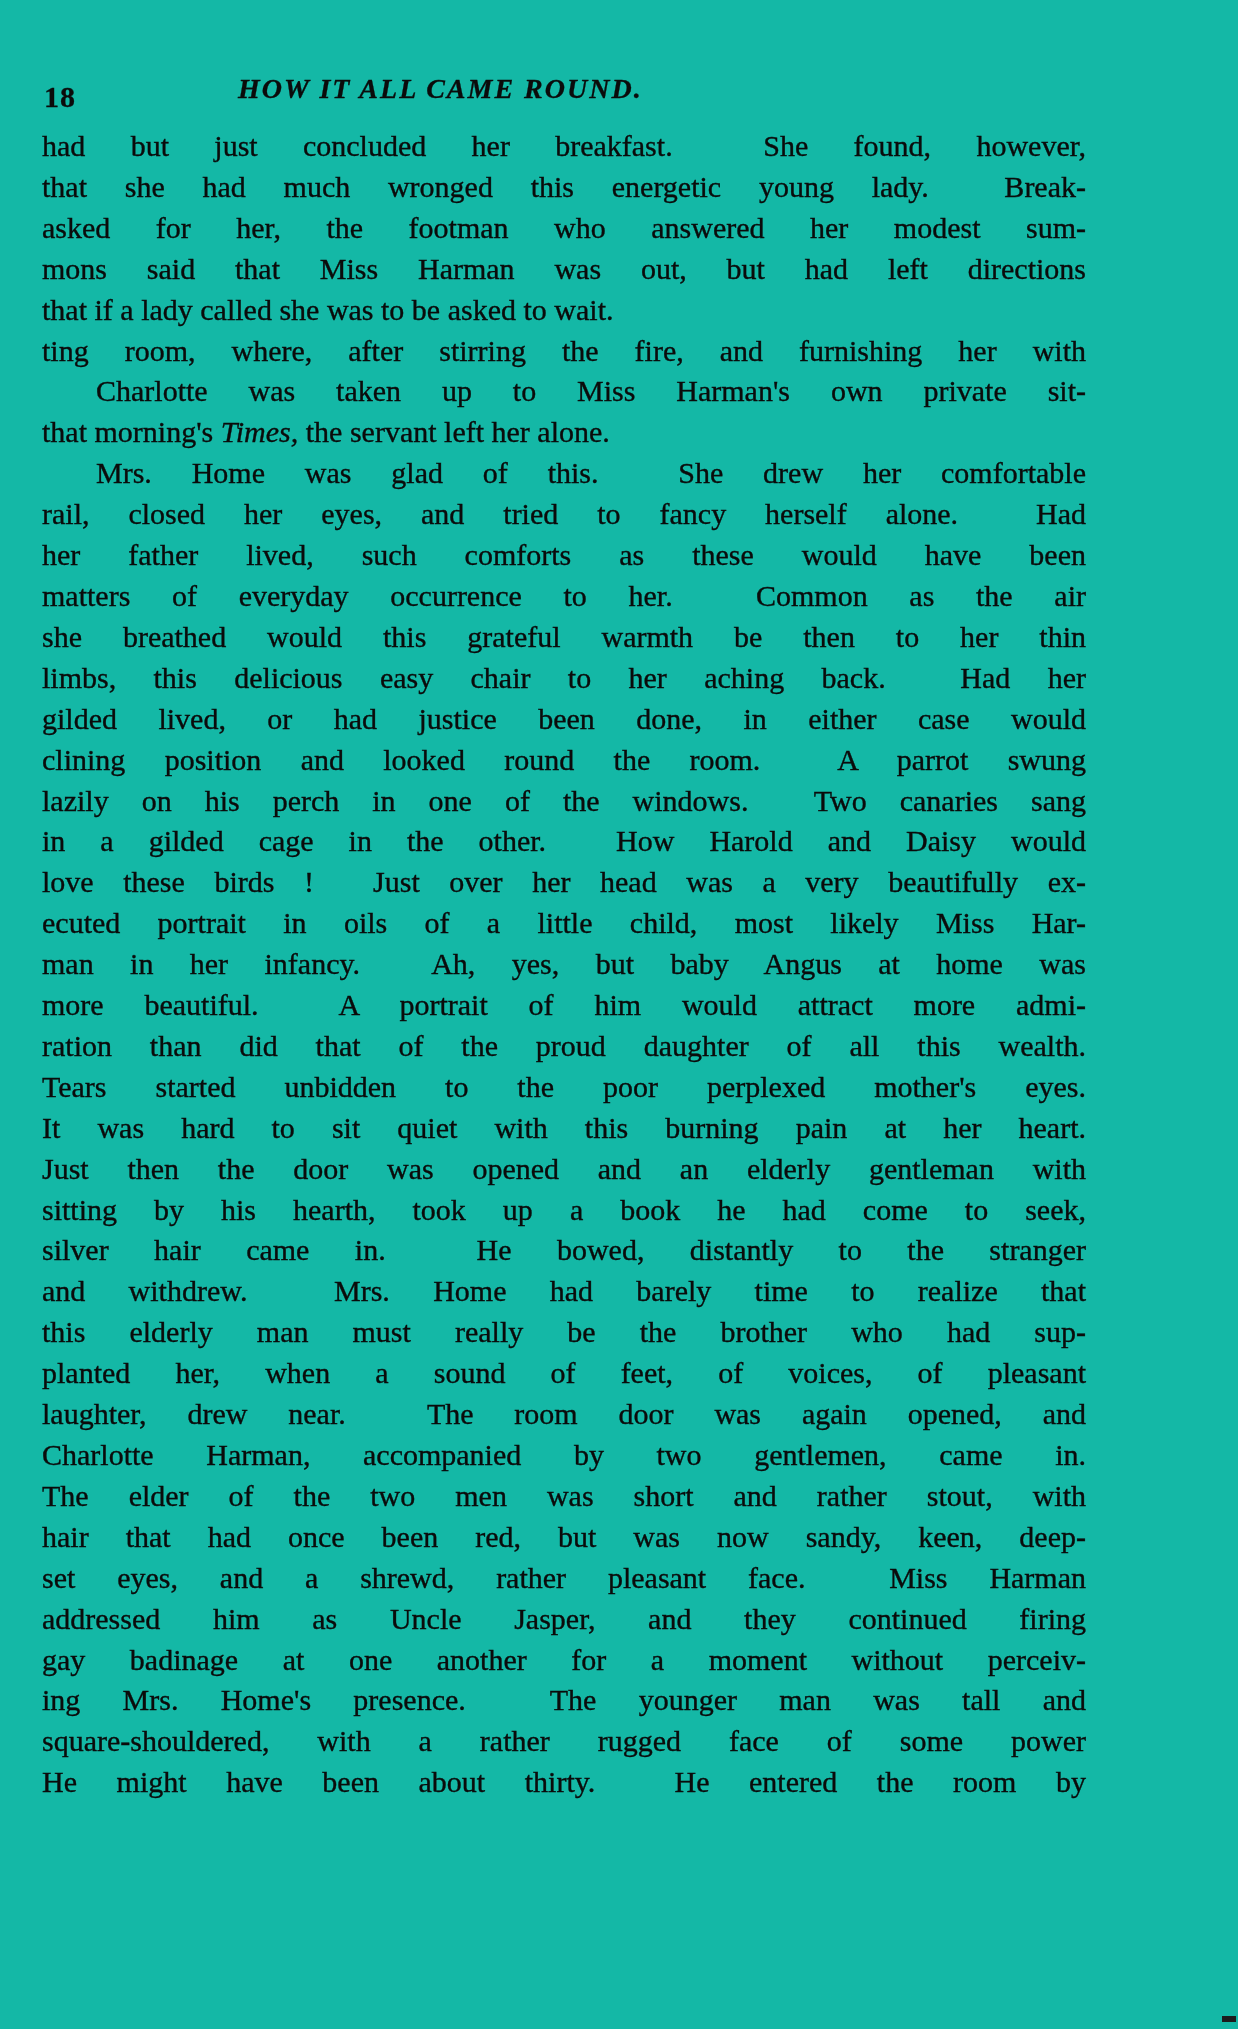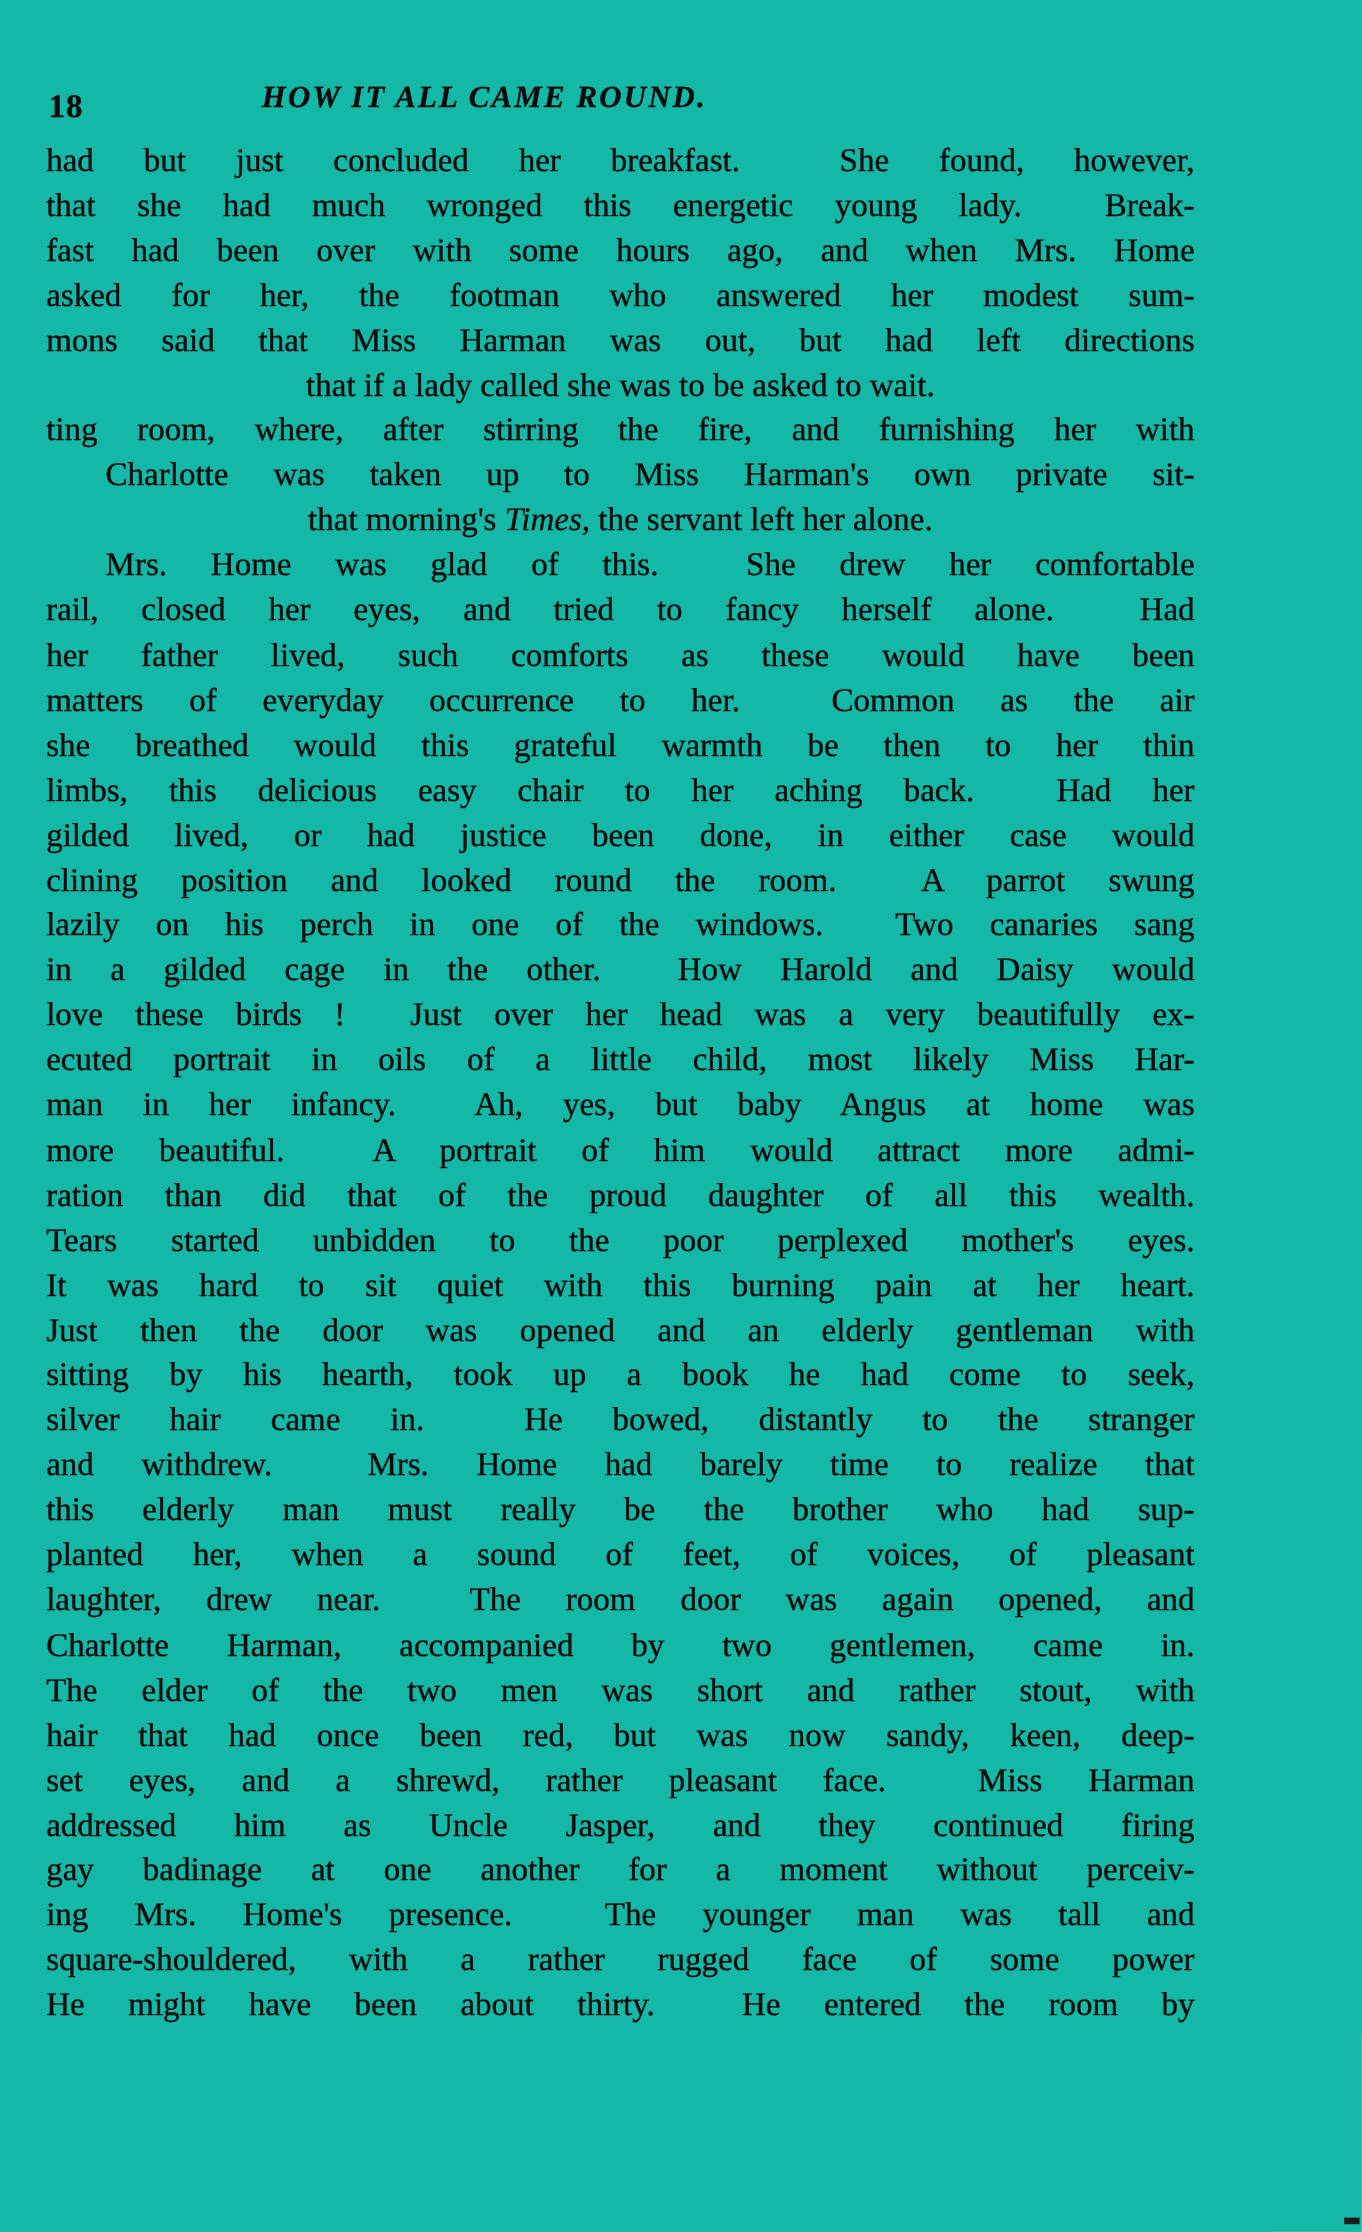--- a/index.html
+++ b/index.html
@@ -50,21 +50,21 @@
     position: absolute;
     top: 126px;
     left: 42px;
     right: 152px;
     -webkit-text-stroke: 0.35px #0b0b0b;
   }
   .line {
     font-size: 30px;
     line-height: 40.9px;
     white-space: pre-wrap;
-    text-align: center;
+    text-align: left;
   }
   .line.just {
     text-align: justify;
     text-align-last: justify;
   }
   .line.indent {
     text-indent: 54px;
   }
   .it {
     font-style: italic;
@@ -83,21 +83,20 @@
 
 <div class="page">
   <header class="page-header">
     <span class="page-number">18</span>
     <span class="running-header">HOW IT ALL CAME ROUND.</span>
   </header>
 
   <main class="page-body" id="body-text">
       <div class="line just"><span>had but just concluded her breakfast.  She found, however,</span></div>
       <div class="line just"><span>that she had much wronged this energetic young lady.  Break-</span></div>
-      <div class="line just"><span>fast had been over with some hours ago, and when Mrs. Home</span></div>
       <div class="line just"><span>asked for her, the footman who answered her modest sum-</span></div>
       <div class="line just"><span>mons said that Miss Harman was out, but had left directions</span></div>
       <div class="line"><span>that if a lady called she was to be asked to wait.</span></div>
       <div class="line just"><span>ting room, where, after stirring the fire, and furnishing her with</span></div>
       <div class="line just indent"><span>Charlotte was taken up to Miss Harman's own private sit-</span></div>
       <div class="line"><span>that morning's </span><span class="it">Times,</span><span> the servant left her alone.</span></div>
       <div class="line just indent"><span>Mrs. Home was glad of this.  She drew her comfortable</span></div>
       <div class="line just"><span>rail, closed her eyes, and tried to fancy herself alone.  Had</span></div>
       <div class="line just"><span>her father lived, such comforts as these would have been</span></div>
       <div class="line just"><span>matters of everyday occurrence to her.  Common as the air</span></div>

